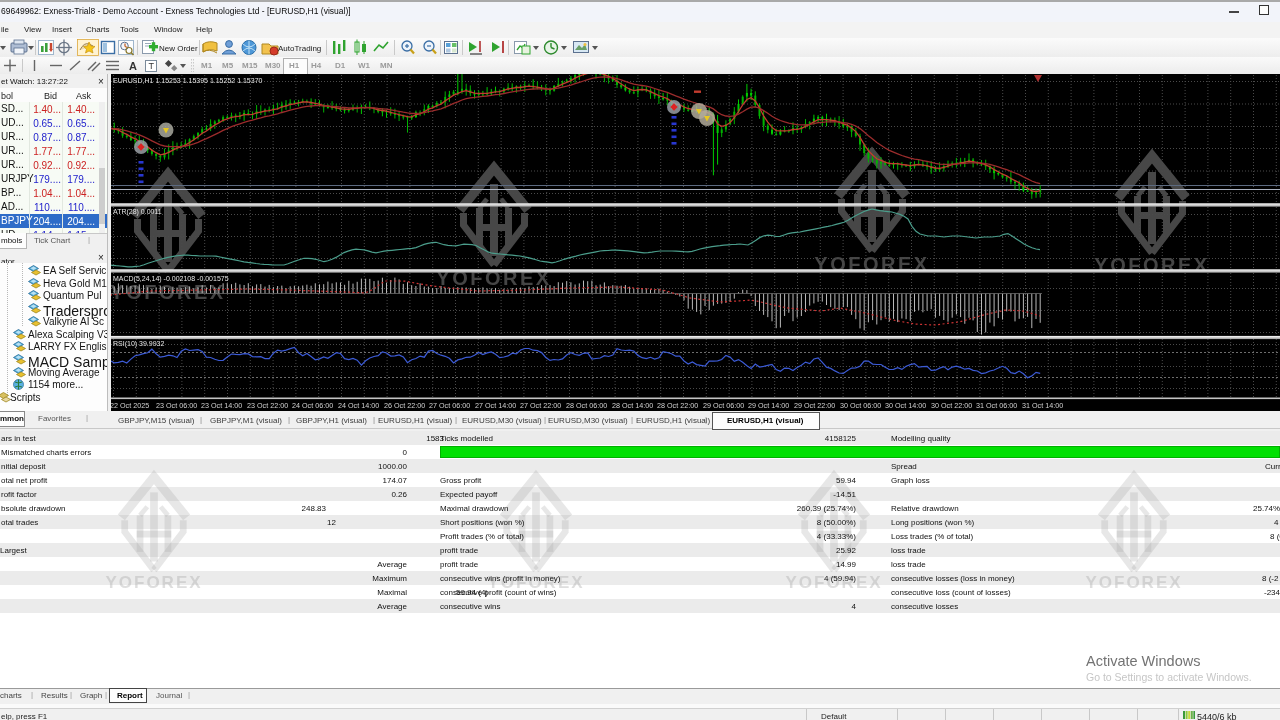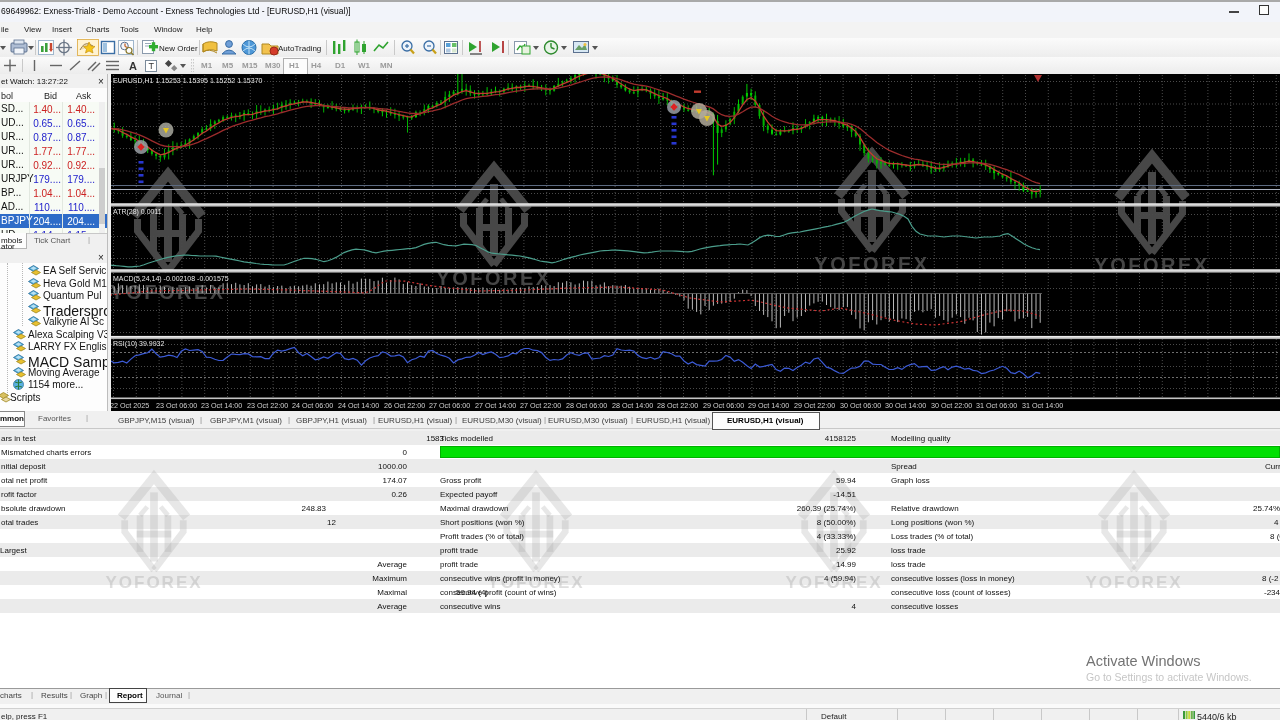--- a/index.html
+++ b/index.html
@@ -188,21 +188,21 @@
 <div class="abs" style="left:29px;top:102px;width:1px;height:131px;background:#e2e8e0"></div>
 <div class="abs" style="left:62px;top:102px;width:1px;height:131px;background:#e2e8e0"></div>
 <div class="abs" style="left:99px;top:102px;width:6px;height:131px;background:#efefef"></div>
 <div class="abs" style="left:99px;top:168px;width:6px;height:56px;background:#cdcdcd"></div>
 <div class="abs" style="left:0;top:233px;width:107px;height:17px;background:#f0f0f0;border-top:1px solid #c8c8c8"></div>
 <div class="abs" style="left:0;top:233px;width:26px;height:15px;background:#fdfdfd;border-right:1px solid #b5b5b5;border-bottom:1px solid #b5b5b5"></div>
 <div class="tx" style="left:1px;top:236px;color:#111">mbols</div>
 <div class="tx" style="left:34px;top:236px;color:#555">Tick Chart</div>
 <div class="tx" style="left:88px;top:235px;color:#999">|</div>
 <div class="abs" style="left:0;top:250px;width:107px;height:13px;background:#f0f0f0;border-bottom:1px solid #d5d5d5"></div>
-<div class="tx" style="left:1px;top:242px;color:#111">ator</div>
+<div class="tx" style="left:1px;top:257px;color:#111">ator</div>
 <div class="tx" style="left:98px;top:252px;font-size:10px;color:#222">×</div>
 <div class="abs" style="left:0;top:263px;width:107px;height:148px;background:#fdfdfd;overflow:hidden">
 <div class="abs" style="left:7px;top:0;width:1px;height:132px;border-left:1px dotted #b8b8b8"></div>
 <div class="abs" style="left:22px;top:0;width:1px;height:63px;border-left:1px dotted #b8b8b8"></div>
 <svg class="abs" style="left:28px;top:2px" width="13" height="11" viewBox="0 0 13 11">
       <polygon points="5.5,0.5 10.5,3.5 5.5,6.5 0.5,3.5" fill="#52b0dc" stroke="#2a6a96" stroke-width="0.8"></polygon>
       <polygon points="8,5 12.5,7.5 8,10 3.5,7.5" fill="#e8c030" stroke="#a08820" stroke-width="0.8"></polygon>
       <polygon points="5.5,1.5 8.5,3.3 5.5,5 2.5,3.3" fill="#b8e0f4"></polygon>
     </svg>
 <div class="tx" style="left:43px;top:2px;font-size:10px;color:#141414">EA Self Servic</div>

